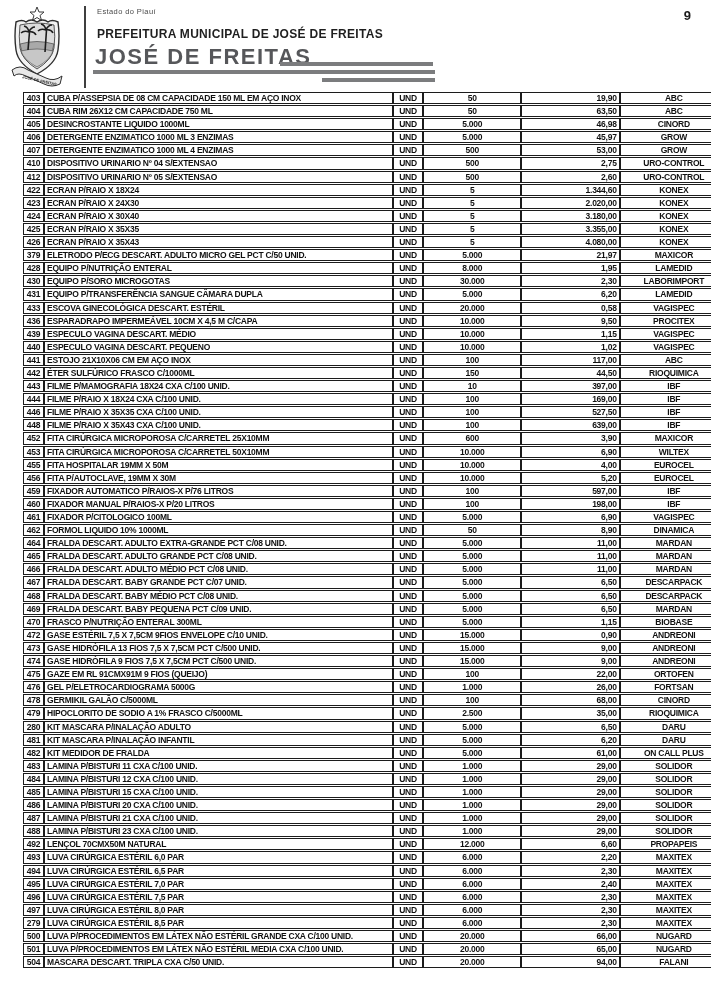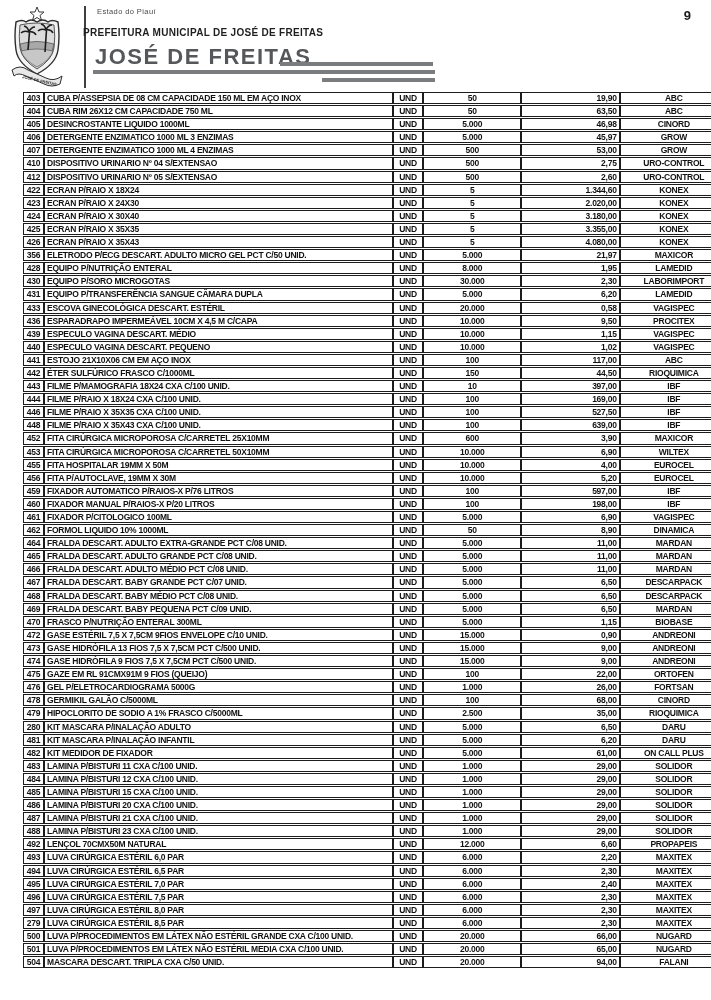--- a/index.html
+++ b/index.html
@@ -5,21 +5,21 @@
   * { margin:0; padding:0; box-sizing:border-box; }
   html,body { width:711px; height:1000px; background:#ffffff; overflow:hidden;
     font-family:"Liberation Sans", sans-serif; }
   #page { position:relative; width:711px; height:1000px; background:#fff; }
 
   
   #page-number { position:absolute; top:8px; right:20px; font-size:13px; font-weight:bold; color:#1a1a1a; }
   #logo { position:absolute; left:8px; top:6px; width:58px; height:84px; }
   #header-divider { position:absolute; left:84px; top:6px; width:2px; height:82px; background:#3f3f3f; }
   #state-line { position:absolute; left:97px; top:7px; font-size:7.5px; color:#4a4a4a; letter-spacing:.4px; }
-  #org-line   { position:absolute; left:83px; top:27px; font-size:10px; font-weight:bold; color:#1f1f1f; letter-spacing:.3px; }
+  #org-line   { position:absolute; left:97px; top:27px; font-size:12px; font-weight:bold; color:#1f1f1f; letter-spacing:.3px; }
   #city-title { position:absolute; left:95px; top:44px; font-size:22px; font-weight:bold; color:#56575a; letter-spacing:1.5px; }
   .hbar { position:absolute; height:4px; background:#7b7c7e; }
   #bar-mid   { left:280px; top:62px; width:153px; }
   #bar-under { left:93px;  top:70px; width:342px; }
   #bar-low   { left:322px; top:78px; width:113px; }
 
   
   #items-table { position:absolute; left:3px; top:91px; width:705px;
     border-collapse:separate; border-spacing:0 1px; table-layout:fixed;margin-left:20px; }
   #items-table td { border:1px solid #1c1c1c; background:#fff; color:#111;
@@ -160,21 +160,21 @@
       </tr>
         <tr>
         <td class="c-item">426</td>
         <td class="c-desc">ECRAN P/RAIO X 35X43</td>
         <td class="c-unit">UND</td>
         <td class="c-qty">5</td>
         <td class="c-price">4.080,00</td>
         <td class="c-supp">KONEX</td>
       </tr>
         <tr>
-        <td class="c-item">356</td>
+        <td class="c-item">379</td>
         <td class="c-desc">ELETRODO P/ECG DESCART. ADULTO MICRO GEL PCT C/50 UNID.</td>
         <td class="c-unit">UND</td>
         <td class="c-qty">5.000</td>
         <td class="c-price">21,97</td>
         <td class="c-supp">MAXICOR</td>
       </tr>
         <tr>
         <td class="c-item">428</td>
         <td class="c-desc">EQUIPO P/NUTRIÇÃO ENTERAL</td>
         <td class="c-unit">UND</td>
@@ -465,21 +465,21 @@
         <tr>
         <td class="c-item">481</td>
         <td class="c-desc">KIT MASCARA P/INALAÇÃO INFANTIL</td>
         <td class="c-unit">UND</td>
         <td class="c-qty">5.000</td>
         <td class="c-price">6,20</td>
         <td class="c-supp">DARU</td>
       </tr>
         <tr>
         <td class="c-item">482</td>
-        <td class="c-desc">KIT MEDIDOR DE FIXADOR</td>
+        <td class="c-desc">KIT MEDIDOR DE FRALDA</td>
         <td class="c-unit">UND</td>
         <td class="c-qty">5.000</td>
         <td class="c-price">61,00</td>
         <td class="c-supp">ON CALL PLUS</td>
       </tr>
         <tr>
         <td class="c-item">483</td>
         <td class="c-desc">LAMINA P/BISTURI 11 CXA C/100 UNID.</td>
         <td class="c-unit">UND</td>
         <td class="c-qty">1.000</td>

